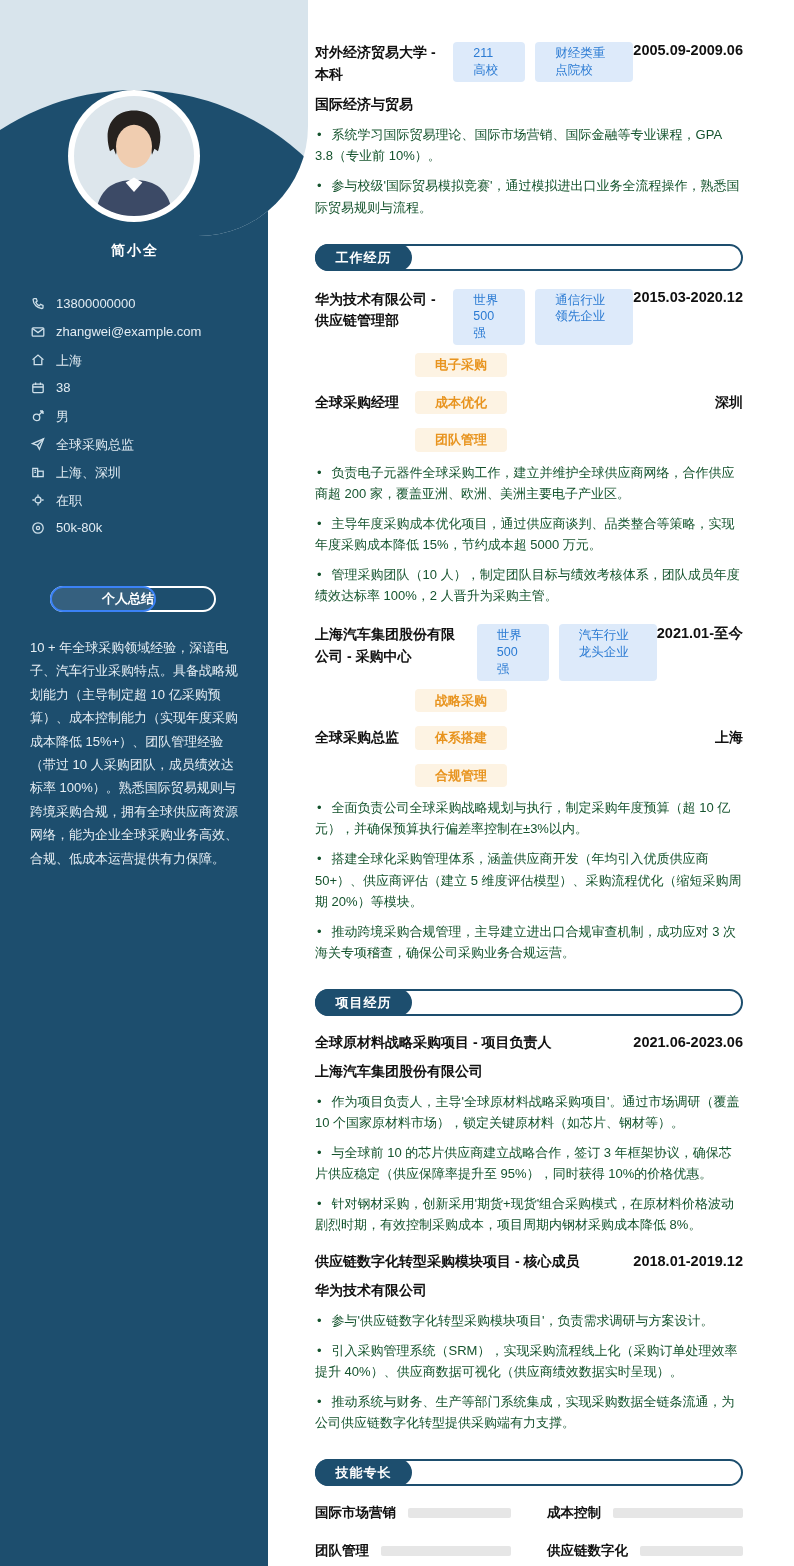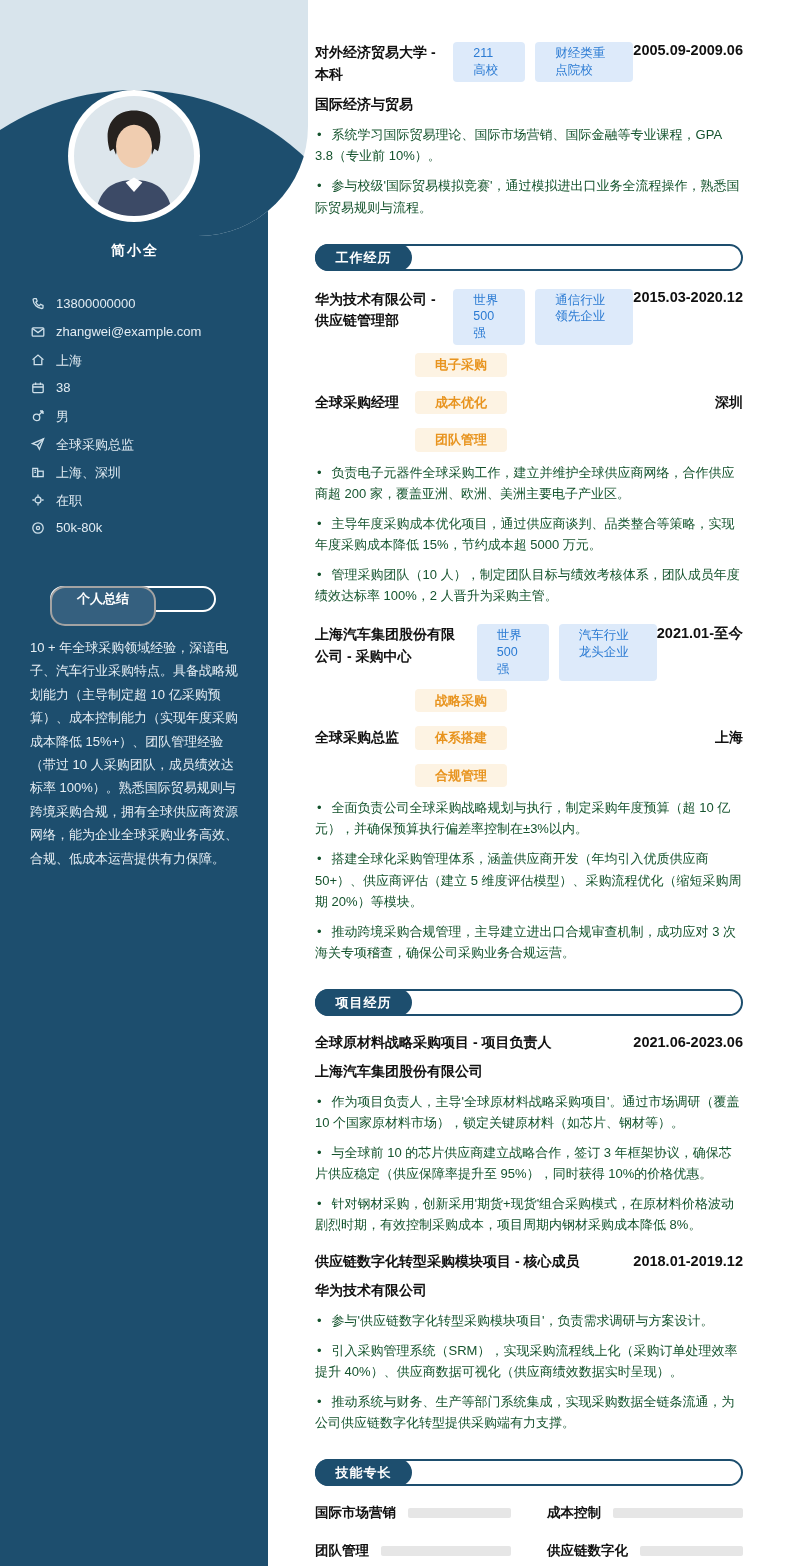--- a/index.html
+++ b/index.html
@@ -20,23 +20,23 @@
   .photo-ring svg{width:120px;height:120px;border-radius:50%;display:block;}
   .name{position:relative;z-index:4;text-align:center;font-size:14px;font-weight:700;
     letter-spacing:2px;margin:6px 0 0 -4px;color:#fff;}
   .contacts{margin-top:36px;}
   .contact{display:flex;align-items:flex-start;height:28px;font-size:13px;color:#e2ecf3;}
   .contact .cicon{width:15px;height:15px;margin-right:11px;flex:0 0 15px;display:flex;
     align-items:center;justify-content:center;}
   .contact svg{width:14px;height:14px;}
   .sum-pill{position:relative;height:26px;border:2px solid #fff;border-radius:15px;
     width:166px;margin:38px 0 0 20px;}
-  .sum-label{position:absolute;left:-2px;top:-2px;width:106px;height:40px;border:2px solid #a3a3a3;
+  .sum-label{position:absolute;left:-2px;top:-2px;width:106px;height:26px;border:2px solid #3b82f6;
     border-radius:15px;background:#35607f;color:#fff;font-size:13px;font-weight:700;
-    text-align:center;line-height:22px;}
+    text-align:right;line-height:22px;}
   .sum-text{margin-top:24px;font-size:13px;line-height:1.8;color:#e6eef4;width:214px;}
   
   .main{position:absolute;left:315px;top:0;width:428px;padding-top:42px;}
   .section{margin-bottom:26px;}
   .sec-pill{position:relative;height:27px;border:2px solid #1d4e6e;border-radius:15px;
     margin-bottom:18px;}
   .sec-label{position:absolute;left:-2px;top:-2px;width:97px;height:27px;border-radius:15px;
     background:#1d4e6e;color:#fff;font-size:13px;font-weight:700;text-align:center;
     line-height:27px;letter-spacing:1px;}
   .ehead{display:flex;align-items:flex-start;}

